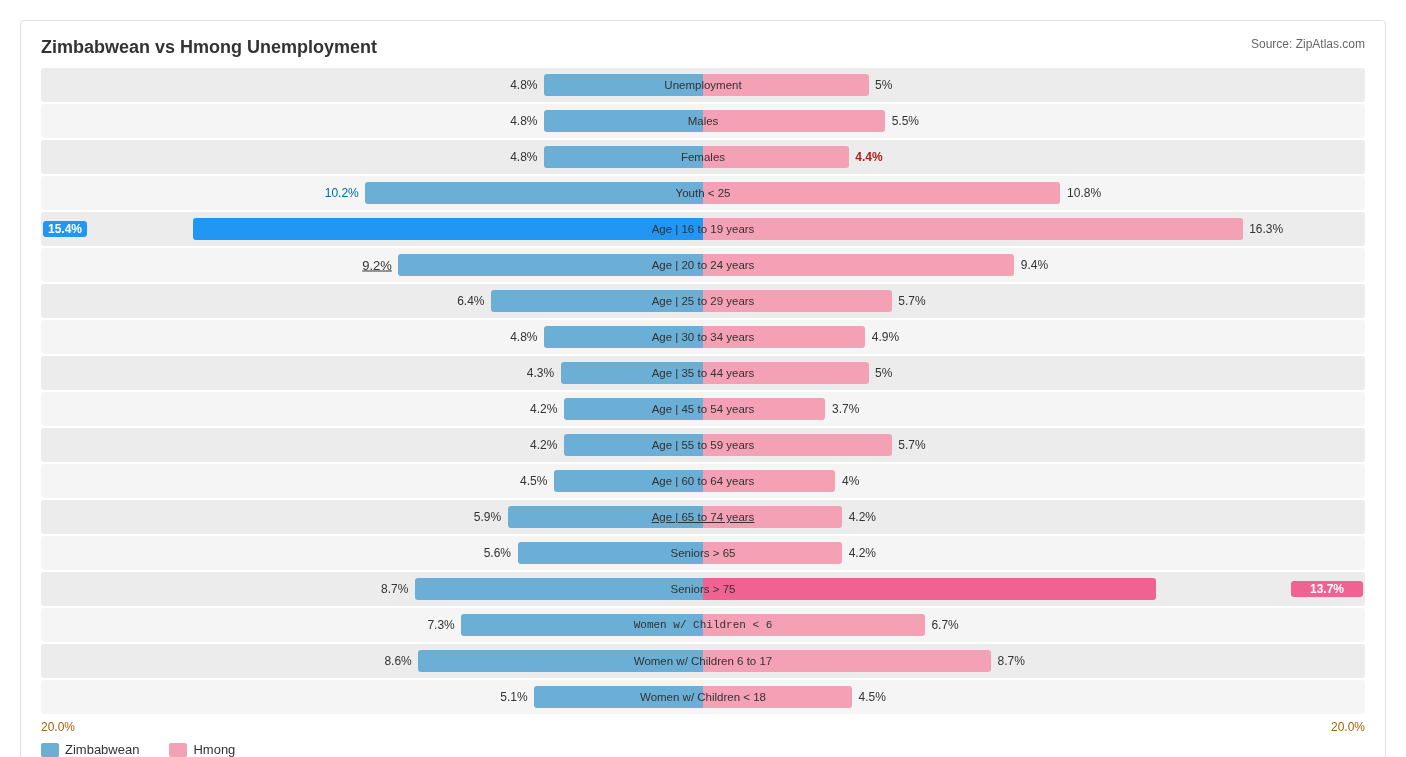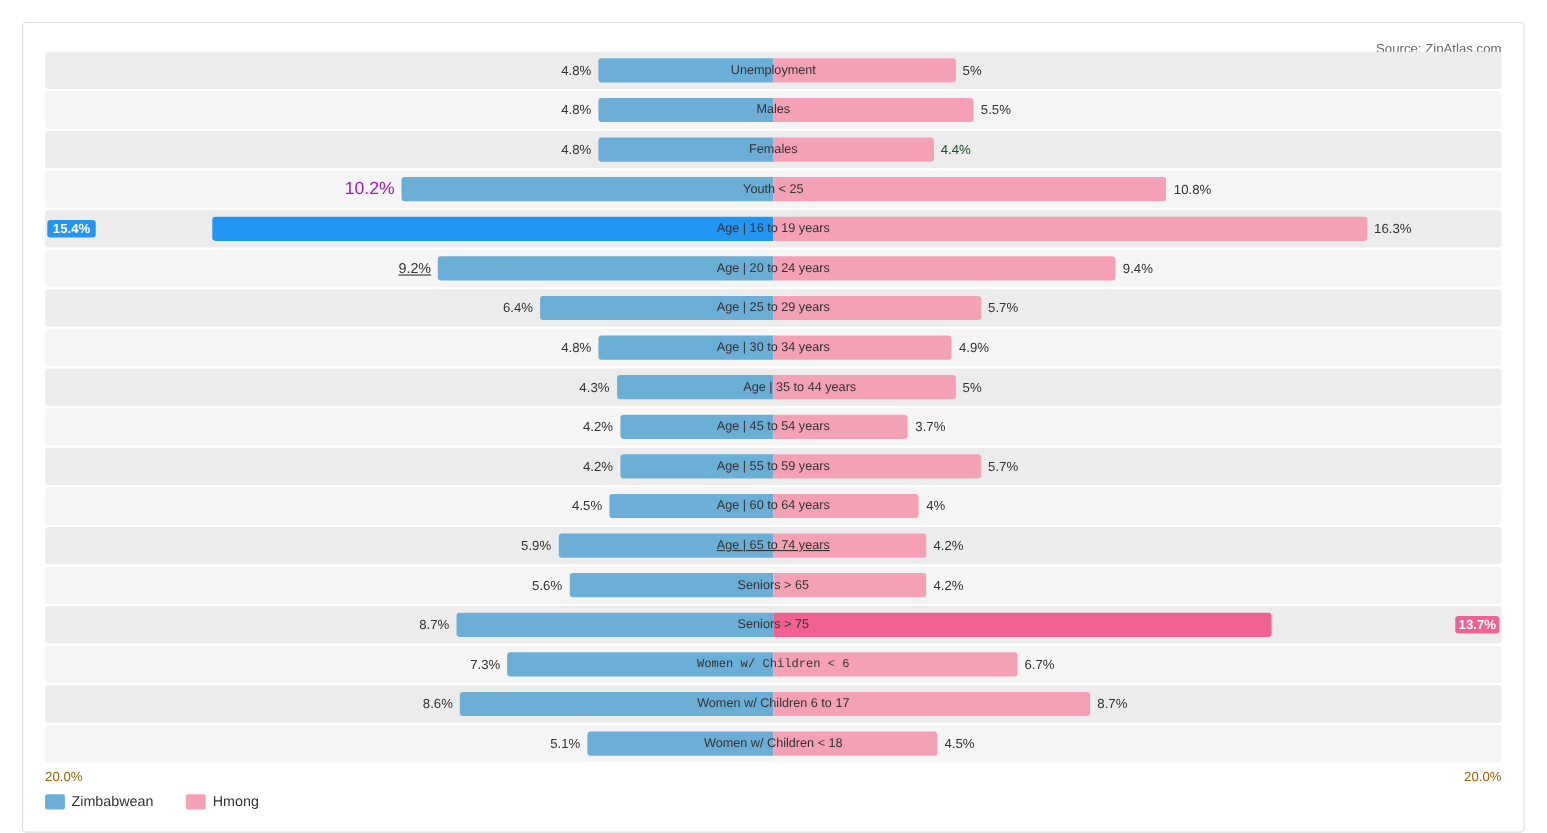--- a/index.html
+++ b/index.html
@@ -82,20 +82,21 @@
     .legend-box {
       width: 18px;
       height: 14px;
       border-radius: 2px;
     }
   </style>
 </head>
 <body>
 
 <div class="chart-container">
+  <div class="chart-title">Zimbabwean vs Hmong Unemployment</div>
   <div class="chart-source">Source: ZipAtlas.com</div>
 
   <div class="chart-area" id="chart-area">
       <div class="bar-row">
         <div style="position: absolute; right: 50%; top: 6px; height: 22px; width: 12%; background: rgb(107, 174, 214); border-radius: 3px 0px 0px 3px;"></div>
         <div style="position: absolute; left: 50%; top: 6px; height: 22px; width: 12.5%; background: rgb(244, 160, 181); border-radius: 0px 3px 3px 0px;"></div>
         <div class="bar-center" style="font-size: 11.5px;">Unemployment</div>
         <div style="position: absolute; top: 50%; transform: translateY(-50%); font-size: 12px; white-space: nowrap; color: rgb(51, 51, 51); right: 62.5%;">4.8%</div>
         <div style="position: absolute; top: 50%; transform: translateY(-50%); font-size: 12px; white-space: nowrap; color: rgb(51, 51, 51); left: 63%;">5%</div>
       </div>
@@ -104,27 +105,27 @@
         <div style="position: absolute; left: 50%; top: 6px; height: 22px; width: 13.75%; background: rgb(244, 160, 181); border-radius: 0px 3px 3px 0px;"></div>
         <div class="bar-center" style="font-size: 11.5px;">Males</div>
         <div style="position: absolute; top: 50%; transform: translateY(-50%); font-size: 12px; white-space: nowrap; color: rgb(51, 51, 51); right: 62.5%;">4.8%</div>
         <div style="position: absolute; top: 50%; transform: translateY(-50%); font-size: 12px; white-space: nowrap; color: rgb(51, 51, 51); left: 64.25%;">5.5%</div>
       </div>
       <div class="bar-row">
         <div style="position: absolute; right: 50%; top: 6px; height: 22px; width: 12%; background: rgb(107, 174, 214); border-radius: 3px 0px 0px 3px;"></div>
         <div style="position: absolute; left: 50%; top: 6px; height: 22px; width: 11%; background: rgb(244, 160, 181); border-radius: 0px 3px 3px 0px;"></div>
         <div class="bar-center" style="font-size: 11.5px;">Females</div>
         <div style="position: absolute; top: 50%; transform: translateY(-50%); font-size: 12px; white-space: nowrap; color: rgb(51, 51, 51); right: 62.5%;">4.8%</div>
-        <div style="position: absolute; top: 50%; transform: translateY(-50%); font-size: 12px; white-space: nowrap; color: #14532d; left: 61.5%;">4.4%</div>
+        <div style="position: absolute; top: 50%; transform: translateY(-50%); font-size: 12px; white-space: nowrap; color: #b91c1c; left: 61.5%; font-weight: bold;">4.4%</div>
       </div>
       <div class="bar-row">
         <div style="position: absolute; right: 50%; top: 6px; height: 22px; width: 25.5%; background: rgb(107, 174, 214); border-radius: 3px 0px 0px 3px;"></div>
         <div style="position: absolute; left: 50%; top: 6px; height: 22px; width: 27%; background: rgb(244, 160, 181); border-radius: 0px 3px 3px 0px;"></div>
         <div class="bar-center" style="font-size: 11.5px;">Youth &lt; 25</div>
-        <div style="position: absolute; top: 50%; transform: translateY(-50%); font-size: 16px; white-space: nowrap; color: #a21caf; right: 76%;">10.2%</div>
+        <div style="position: absolute; top: 50%; transform: translateY(-50%); font-size: 12px; white-space: nowrap; color: #0369a1; right: 76%;">10.2%</div>
         <div style="position: absolute; top: 50%; transform: translateY(-50%); font-size: 12px; white-space: nowrap; color: rgb(51, 51, 51); left: 77.5%;">10.8%</div>
       </div>
       <div class="bar-row">
         <div style="position: absolute; right: 50%; top: 6px; height: 22px; width: 38.5%; background: rgb(33, 150, 243); border-radius: 3px 0px 0px 3px;"></div>
         <div style="position: absolute; left: 50%; top: 6px; height: 22px; width: 40.75%; background: rgb(244, 160, 181); border-radius: 0px 3px 3px 0px;"></div>
         <div class="bar-center" style="font-size: 11.5px;">Age | 16 to 19 years</div>
         <div style="position: absolute; top: 50%; transform: translateY(-50%); font-size: 12px; white-space: nowrap; color: rgb(255, 255, 255); left: 2px; background: rgb(33, 150, 243); padding: 1px 5px; border-radius: 3px; font-weight: bold;">15.4%</div>
         <div style="position: absolute; top: 50%; transform: translateY(-50%); font-size: 12px; white-space: nowrap; color: rgb(51, 51, 51); left: 91.25%;">16.3%</div>
       </div>
       <div class="bar-row">
@@ -144,21 +145,21 @@
       <div class="bar-row">
         <div style="position: absolute; right: 50%; top: 6px; height: 22px; width: 12%; background: rgb(107, 174, 214); border-radius: 3px 0px 0px 3px;"></div>
         <div style="position: absolute; left: 50%; top: 6px; height: 22px; width: 12.25%; background: rgb(244, 160, 181); border-radius: 0px 3px 3px 0px;"></div>
         <div class="bar-center" style="font-size: 11.5px;">Age | 30 to 34 years</div>
         <div style="position: absolute; top: 50%; transform: translateY(-50%); font-size: 12px; white-space: nowrap; color: rgb(51, 51, 51); right: 62.5%;">4.8%</div>
         <div style="position: absolute; top: 50%; transform: translateY(-50%); font-size: 12px; white-space: nowrap; color: rgb(51, 51, 51); left: 62.75%;">4.9%</div>
       </div>
       <div class="bar-row">
         <div style="position: absolute; right: 50%; top: 6px; height: 22px; width: 10.75%; background: rgb(107, 174, 214); border-radius: 3px 0px 0px 3px;"></div>
         <div style="position: absolute; left: 50%; top: 6px; height: 22px; width: 12.5%; background: rgb(244, 160, 181); border-radius: 0px 3px 3px 0px;"></div>
-        <div class="bar-center" style="font-size: 11.5px; margin-left: 24px;">Age | 35 to 44 years</div>
+        <div class="bar-center" style="font-size: 11.5px;">Age | 35 to 44 years</div>
         <div style="position: absolute; top: 50%; transform: translateY(-50%); font-size: 12px; white-space: nowrap; color: rgb(51, 51, 51); right: 61.25%;">4.3%</div>
         <div style="position: absolute; top: 50%; transform: translateY(-50%); font-size: 12px; white-space: nowrap; color: rgb(51, 51, 51); left: 63%;">5%</div>
       </div>
       <div class="bar-row">
         <div style="position: absolute; right: 50%; top: 6px; height: 22px; width: 10.5%; background: rgb(107, 174, 214); border-radius: 3px 0px 0px 3px;"></div>
         <div style="position: absolute; left: 50%; top: 6px; height: 22px; width: 9.25%; background: rgb(244, 160, 181); border-radius: 0px 3px 3px 0px;"></div>
         <div class="bar-center" style="font-size: 11.5px;">Age | 45 to 54 years</div>
         <div style="position: absolute; top: 50%; transform: translateY(-50%); font-size: 12px; white-space: nowrap; color: rgb(51, 51, 51); right: 61%;">4.2%</div>
         <div style="position: absolute; top: 50%; transform: translateY(-50%); font-size: 12px; white-space: nowrap; color: rgb(51, 51, 51); left: 59.75%;">3.7%</div>
       </div>
@@ -188,21 +189,21 @@
         <div style="position: absolute; left: 50%; top: 6px; height: 22px; width: 10.5%; background: rgb(244, 160, 181); border-radius: 0px 3px 3px 0px;"></div>
         <div class="bar-center" style="font-size: 11.5px;">Seniors &gt; 65</div>
         <div style="position: absolute; top: 50%; transform: translateY(-50%); font-size: 12px; white-space: nowrap; color: rgb(51, 51, 51); right: 64.5%;">5.6%</div>
         <div style="position: absolute; top: 50%; transform: translateY(-50%); font-size: 12px; white-space: nowrap; color: rgb(51, 51, 51); left: 61%;">4.2%</div>
       </div>
       <div class="bar-row">
         <div style="position: absolute; right: 50%; top: 6px; height: 22px; width: 21.75%; background: rgb(107, 174, 214); border-radius: 3px 0px 0px 3px;"></div>
         <div style="position: absolute; left: 50%; top: 6px; height: 22px; width: 34.25%; background: rgb(240, 98, 146); border-radius: 0px 3px 3px 0px;"></div>
         <div class="bar-center" style="font-size: 11.5px;">Seniors &gt; 75</div>
         <div style="position: absolute; top: 50%; transform: translateY(-50%); font-size: 12px; white-space: nowrap; color: rgb(51, 51, 51); right: 72.25%;">8.7%</div>
-        <div style="position: absolute; top: 50%; transform: translateY(-50%); font-size: 12px; white-space: nowrap; color: rgb(255, 255, 255); right: 2px; background: rgb(240, 98, 146); padding: 1px 3px; border-radius: 3px; font-weight: bold;">13.7%</div>
+        <div style="position: absolute; top: 50%; transform: translateY(-50%); font-size: 12px; white-space: nowrap; color: rgb(255, 255, 255); right: 2px; background: rgb(240, 98, 146); padding: 1px 19px; border-radius: 3px; font-weight: bold;">13.7%</div>
       </div>
       <div class="bar-row">
         <div style="position: absolute; right: 50%; top: 6px; height: 22px; width: 18.25%; background: rgb(107, 174, 214); border-radius: 3px 0px 0px 3px;"></div>
         <div style="position: absolute; left: 50%; top: 6px; height: 22px; width: 16.75%; background: rgb(244, 160, 181); border-radius: 0px 3px 3px 0px;"></div>
         <div class="bar-center" style="font-size: 11px; font-family: Liberation Mono, monospace;">Women w/ Children &lt; 6</div>
         <div style="position: absolute; top: 50%; transform: translateY(-50%); font-size: 12px; white-space: nowrap; color: rgb(51, 51, 51); right: 68.75%;">7.3%</div>
         <div style="position: absolute; top: 50%; transform: translateY(-50%); font-size: 12px; white-space: nowrap; color: rgb(51, 51, 51); left: 67.25%;">6.7%</div>
       </div>
       <div class="bar-row">
         <div style="position: absolute; right: 50%; top: 6px; height: 22px; width: 21.5%; background: rgb(107, 174, 214); border-radius: 3px 0px 0px 3px;"></div>

